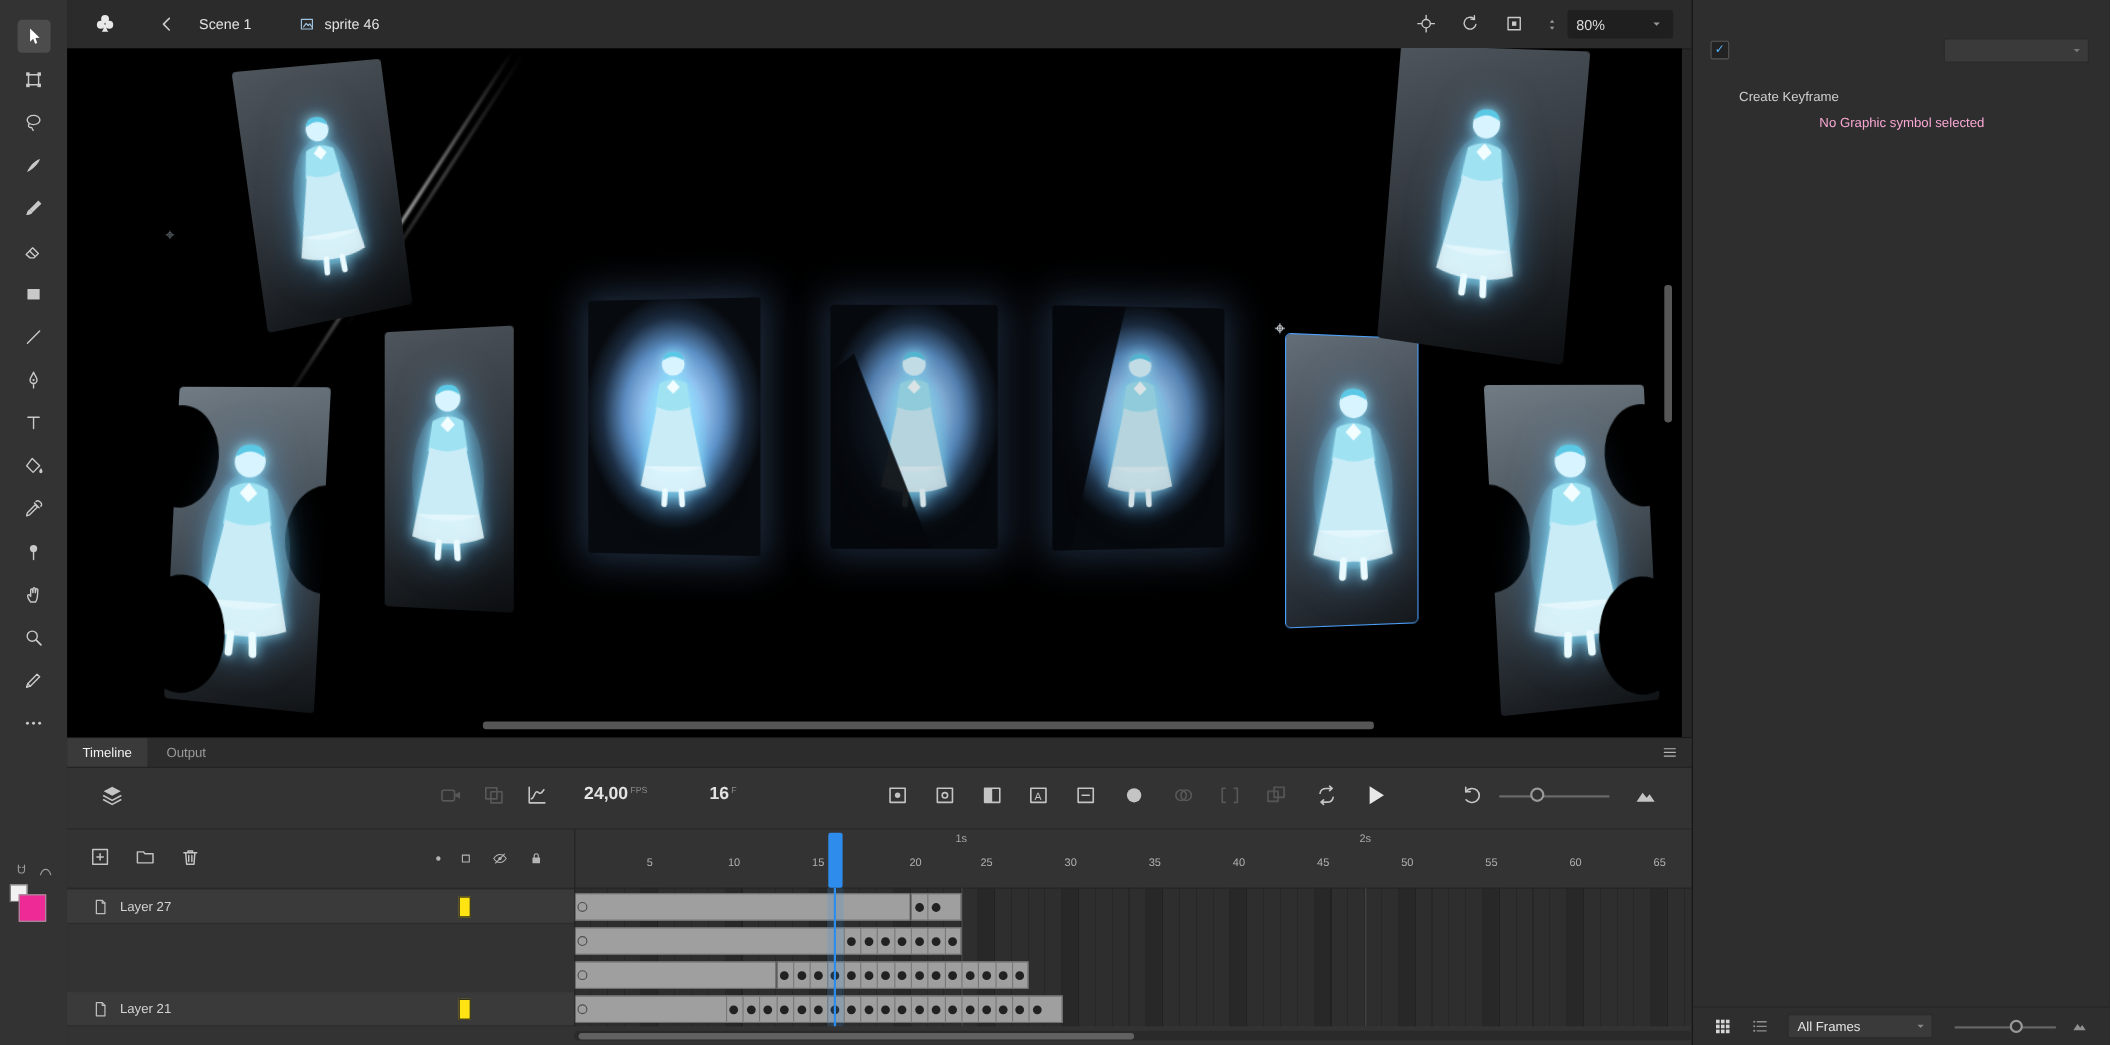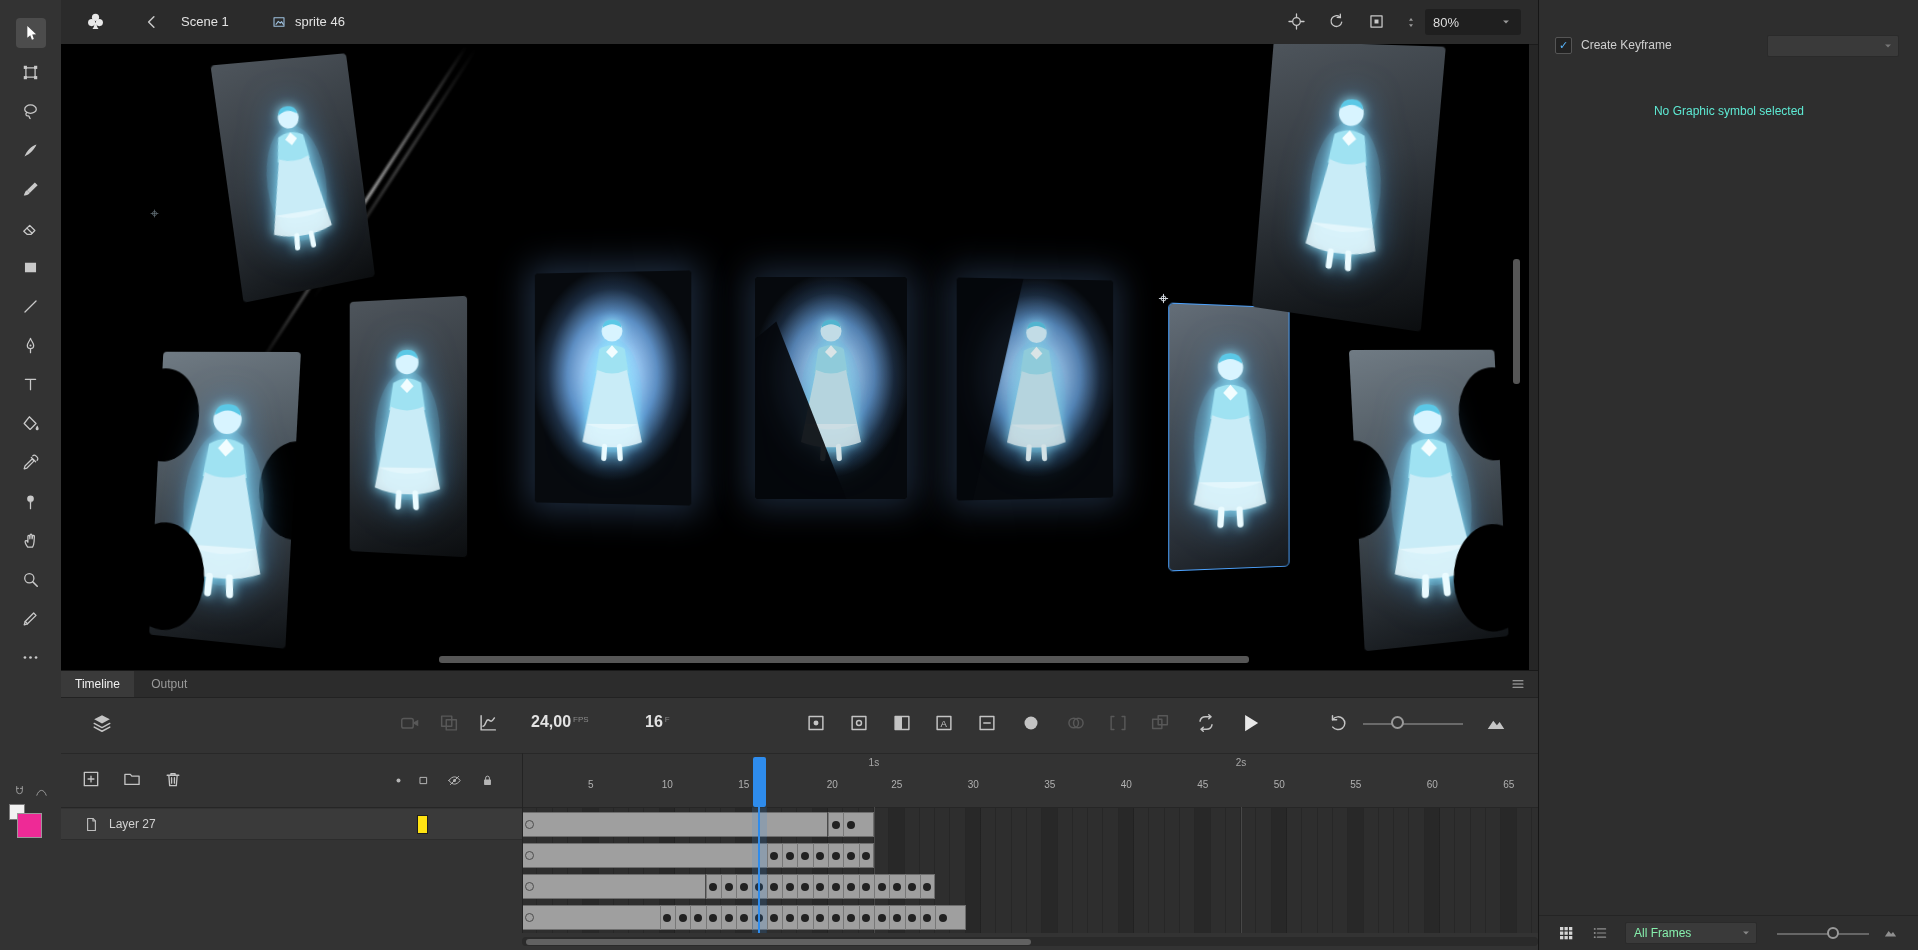--- a/index.html
+++ b/index.html
@@ -107,30 +107,30 @@
   #rightPanel{position:absolute;left:1538px;top:0;width:380px;height:950px;background:#2e2e2e;border-left:1px solid #161616;}
   .rp-tabs{position:absolute;left:0;top:0;width:100%;height:24px;background:#272727;border-bottom:1px solid #1d1d1d;}
   .rp-tab{display:inline-block;padding:0 10px;line-height:24px;font-size:11px;color:#9a9a9a;}
   .rp-tab.active{background:#333;color:#ececec;}
   .rp-winicons{position:absolute;right:6px;top:5px;display:flex;gap:6px;color:#9a9a9a;}
   .rp-winicons span{width:14px;height:14px;}
   .rp-winicons svg{width:14px;height:14px;}
   .rp-row{position:absolute;left:10px;right:10px;top:34px;height:24px;}
   .checkbox{position:absolute;left:6px;top:3px;width:15px;height:15px;background:#222;border:1px solid #555;border-radius:2px;text-align:center;line-height:14px;font-size:11px;color:transparent;}
   .checkbox.checked{color:#59b7ff;}
-  .rp-label{position:absolute;left:32px;line-height:22px;font-size:12px;color:#cfcfcf;}
+  .rp-label{position:absolute;left:32px;line-height:22px;font-size:12px;color:#cfcfcf;margin-top:43px;}
   .rp-dropdown{position:absolute;right:10px;top:1px;width:130px;height:20px;background:#3a3a3a;border:1px solid #2a2a2a;border-radius:2px;}
   .rp-dropdown .caret{position:absolute;right:3px;top:3px;width:14px;height:14px;color:#777;}
   .rp-dropdown .caret svg{width:14px;height:14px;}
-  .rp-empty{position:absolute;left:0;top:104px;width:100%;text-align:center;color:#5eead4;font-size:12px;}
+  .rp-empty{position:absolute;left:0;top:104px;width:100%;text-align:center;color:#f9a8d4;font-size:12px;}
   .rp-bottom{position:absolute;left:0;right:0;bottom:0;height:34px;background:#2e2e2e;border-top:1px solid #242424;}
   .rp-bottom .bi{position:absolute;top:8px;width:18px;height:18px;color:#8f8f8f;}
   .rp-bottom .bi svg{width:100%;height:100%;}
   .rp-bottom .bi.on{color:#d6d6d6;}
-  .rp-select{position:absolute;left:86px;top:6px;width:132px;height:22px;background:#3a3a3a;border:1px solid #2a2a2a;border-radius:2px;color:#86efac;font-size:12px;line-height:20px;padding-left:8px;box-sizing:border-box;}
+  .rp-select{position:absolute;left:86px;top:6px;width:132px;height:22px;background:#3a3a3a;border:1px solid #2a2a2a;border-radius:2px;color:#e5e5e5;font-size:12px;line-height:20px;padding-left:8px;box-sizing:border-box;}
   .rp-select .caret{position:absolute;right:3px;top:3px;width:14px;height:14px;color:#888;}
   .rp-select .caret svg{width:14px;height:14px;}
   .rp-slider{position:absolute;left:238px;top:17px;width:92px;height:2px;background:#666;}
   .rp-knob{position:absolute;left:288px;top:11px;width:12px;height:12px;border-radius:50%;border:2px solid #9a9a9a;background:#2e2e2e;box-sizing:border-box;}
 </style>
 </head>
 <body>
 
 <svg width="0" height="0" style="position:absolute">
   <defs>
@@ -691,20 +691,30 @@
         <div class="lrow" style="top: 138px;">
           <span class="licon">
             <svg viewBox="0 0 24 24" fill="none" stroke="currentColor" stroke-width="1.6" stroke-linecap="round" stroke-linejoin="round">
               <path d="M6.5 3.5H14L17.5 7V20.5H6.5Z"></path>
               <path d="M14 3.5V7H17.5"></path>
             </svg>
           </span>
           <span class="lname">Layer 27</span>
           <span class="lswatch" style="background:#ffe312"></span>
         </div>
+        <div class="lrow" style="top: 231px;">
+          <span class="licon">
+            <svg viewBox="0 0 24 24" fill="none" stroke="currentColor" stroke-width="1.6" stroke-linecap="round" stroke-linejoin="round">
+              <path d="M6.5 3.5H14L17.5 7V20.5H6.5Z"></path>
+              <path d="M14 3.5V7H17.5"></path>
+            </svg>
+          </span>
+          <span class="lname">Layer 21</span>
+          <span class="lswatch" style="background:#ffe312"></span>
+        </div>
       </div>
     <div class="vdiv"></div>
     <div id="phCol" style="left: 690.5px;"></div>
     <div id="phHead" style="left: 691.65px;"></div>
     <div id="phLine" style="left: 697.15px;"></div>
     <div id="tlHScroll">
         <div class="handle"></div>
       </div>
   <div class="secline" style="left: 812.9px;"></div>
       <div class="secline" style="left: 1180.1px;"></div>

